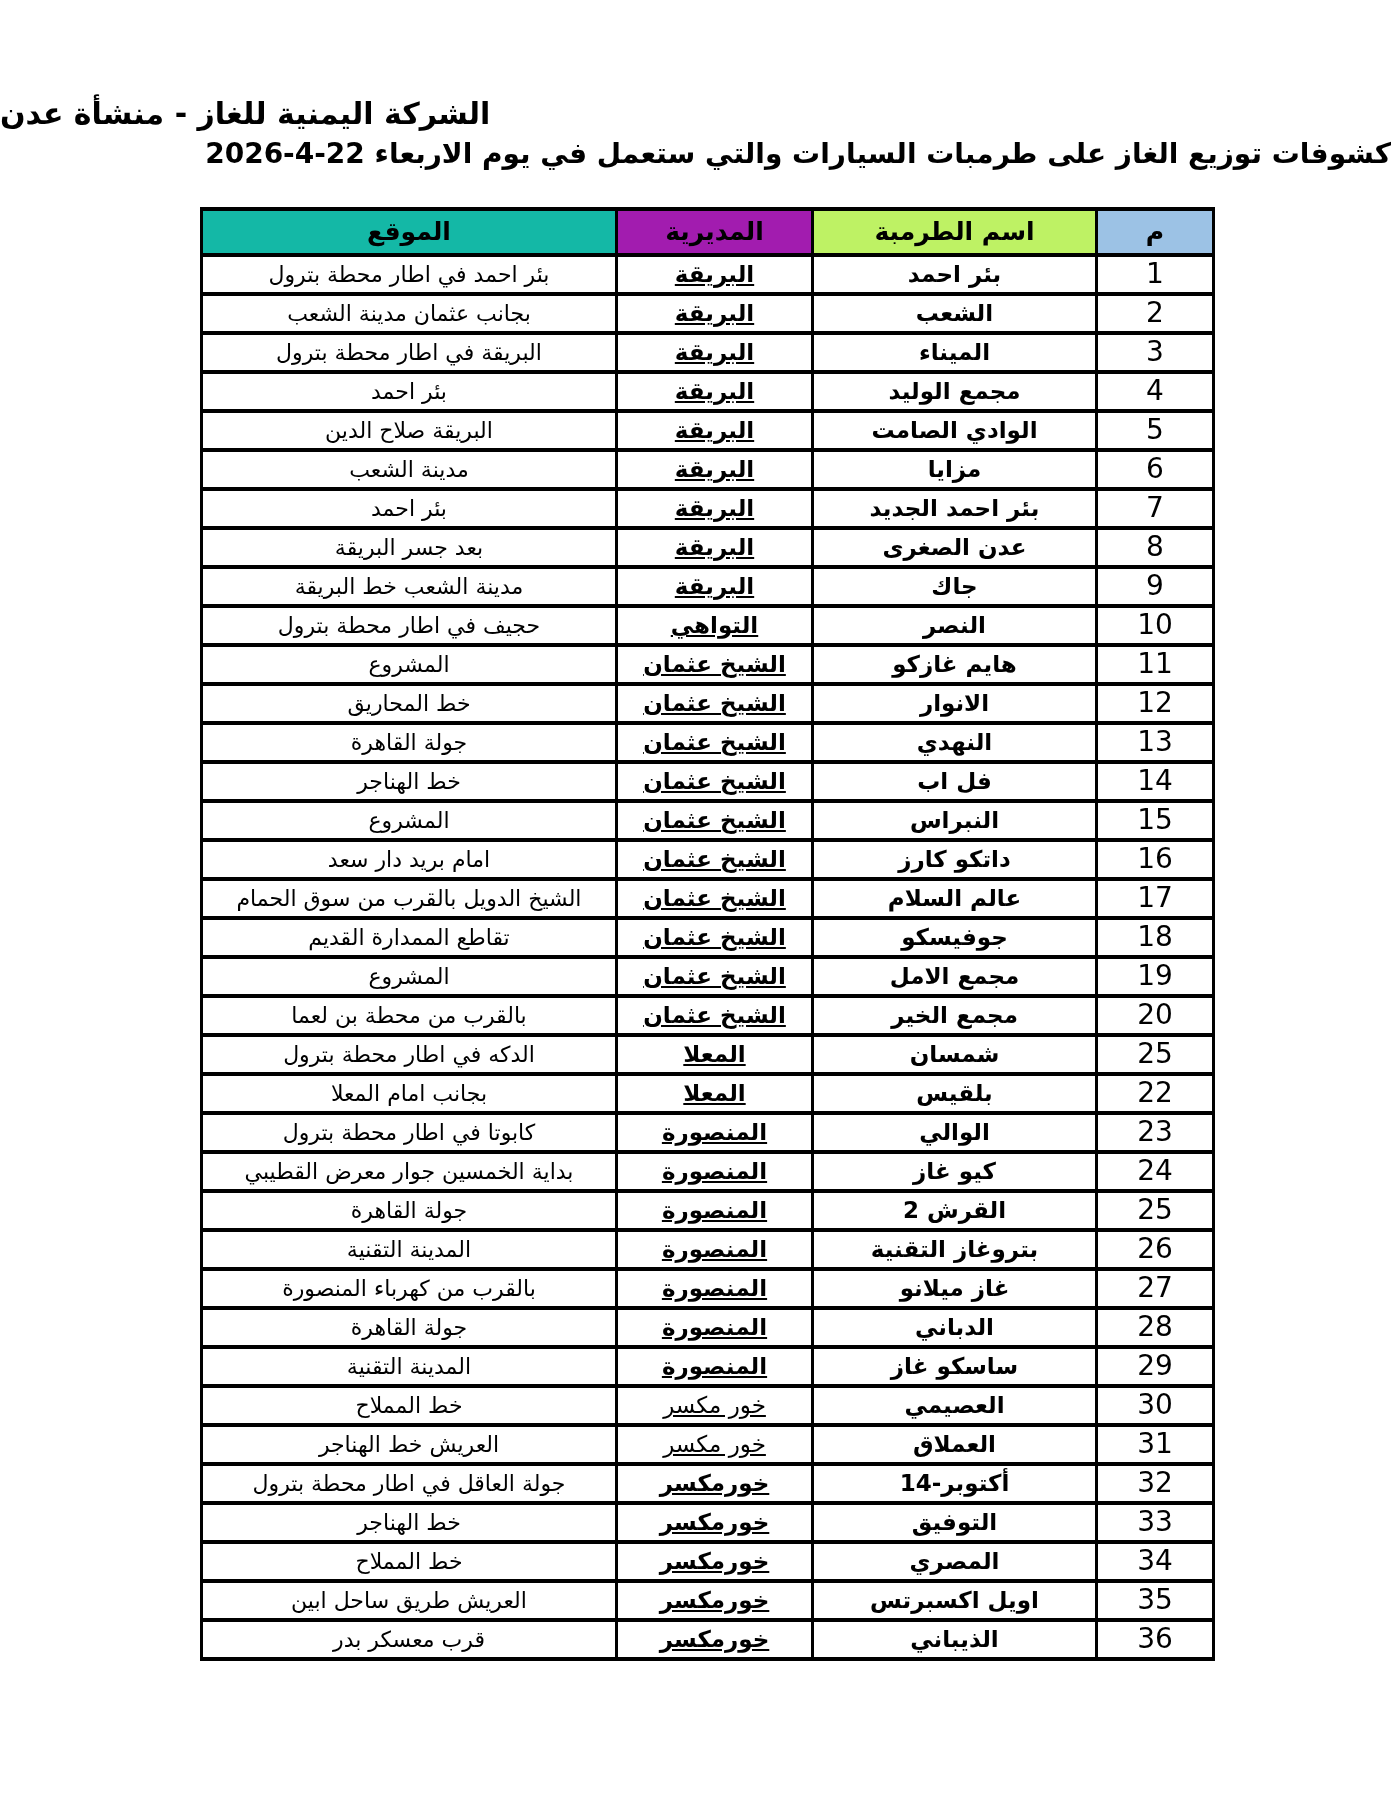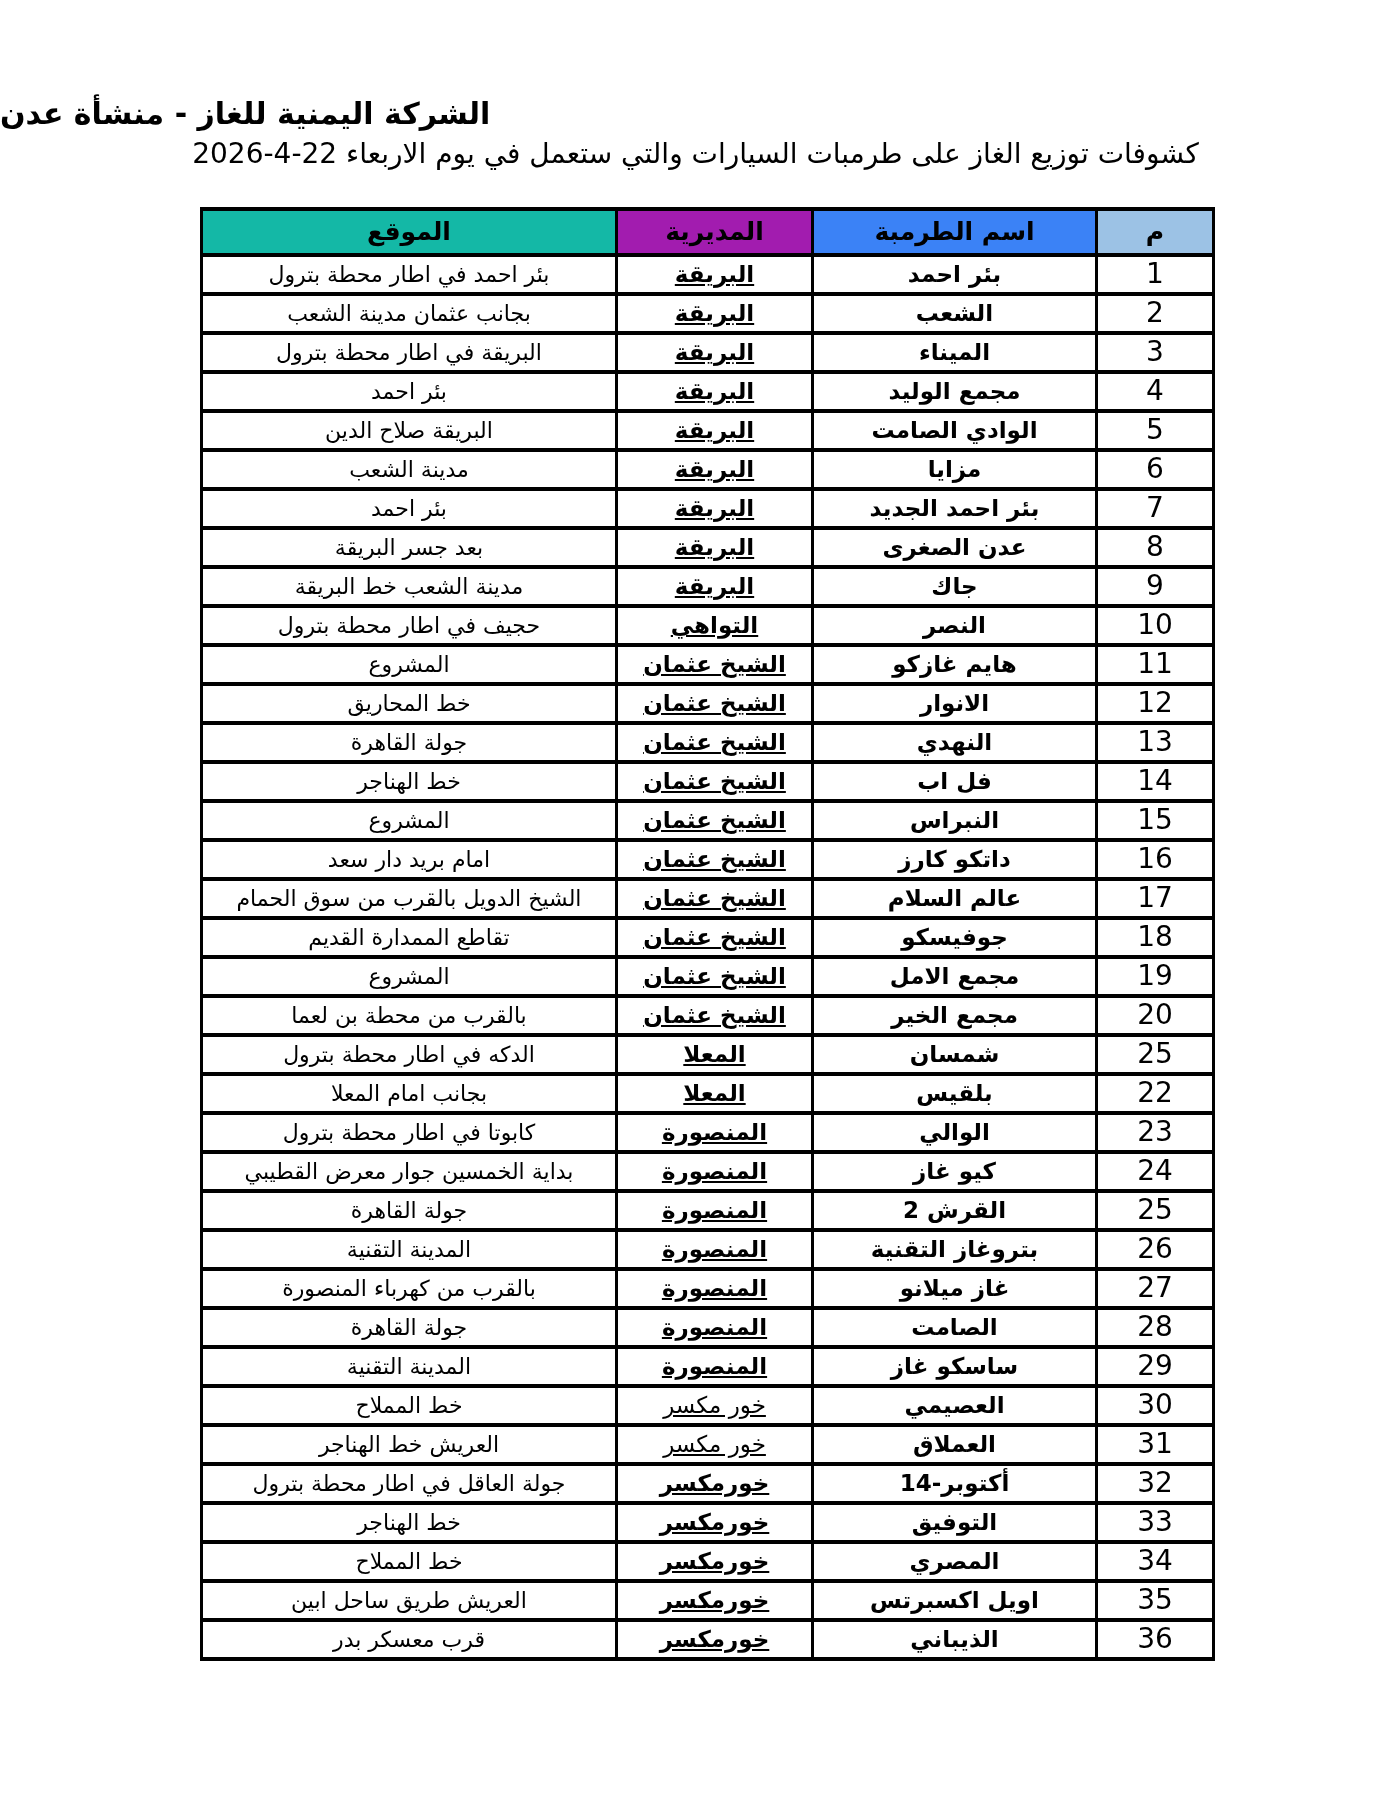--- a/index.html
+++ b/index.html
@@ -15,24 +15,24 @@
   .title {
     padding-top: 96px;
     text-align: left;
     direction: rtl;
     font-size: 30px;
     font-weight: bold;
     line-height: 1.2;
   }
   .subtitle {
     margin-top: 5px;
-    text-align: center;
+    text-align: right;
     direction: rtl;
     font-size: 28px;
-    font-weight: normal;
+    font-weight: bold;
     line-height: 1.2;
   }
   .subtitle .date { direction: ltr; unicode-bidi: embed; }
   table.gas-table {
     border-collapse: collapse;
     table-layout: fixed;
     direction: rtl;
     width: 1012px;
     margin: 36px 0 0 200px;
   }
@@ -73,21 +73,21 @@
   <table class="gas-table">
     <colgroup>
       <col style="width:117px">
       <col style="width:284px">
       <col style="width:196px">
       <col style="width:415px">
     </colgroup>
     <thead>
       <tr>
         <th class="hdr" style="background: rgb(156, 194, 229);">م</th>
-        <th class="hdr" style="background: #3b82f6;">اسم الطرمبة</th>
+        <th class="hdr" style="background: #bef264;">اسم الطرمبة</th>
         <th class="hdr" style="background: #a21caf;">المديرية</th>
         <th class="hdr" style="background: #14b8a6;">الموقع</th>
       </tr>
     </thead>
     <tbody>
 
         <tr>
           <td class="c-num">1</td>
           <td class="c-name">بئر احمد</td>
           <td class="c-district">البريقة</td>
@@ -271,21 +271,21 @@
 
         <tr>
           <td class="c-num">27</td>
           <td class="c-name">غاز ميلانو</td>
           <td class="c-district">المنصورة</td>
           <td class="c-location">بالقرب من كهرباء المنصورة</td>
         </tr>
 
         <tr>
           <td class="c-num">28</td>
-          <td class="c-name">الصامت</td>
+          <td class="c-name">الدباني</td>
           <td class="c-district">المنصورة</td>
           <td class="c-location">جولة القاهرة</td>
         </tr>
 
         <tr>
           <td class="c-num">29</td>
           <td class="c-name">ساسكو غاز</td>
           <td class="c-district">المنصورة</td>
           <td class="c-location">المدينة التقنية</td>
         </tr>

